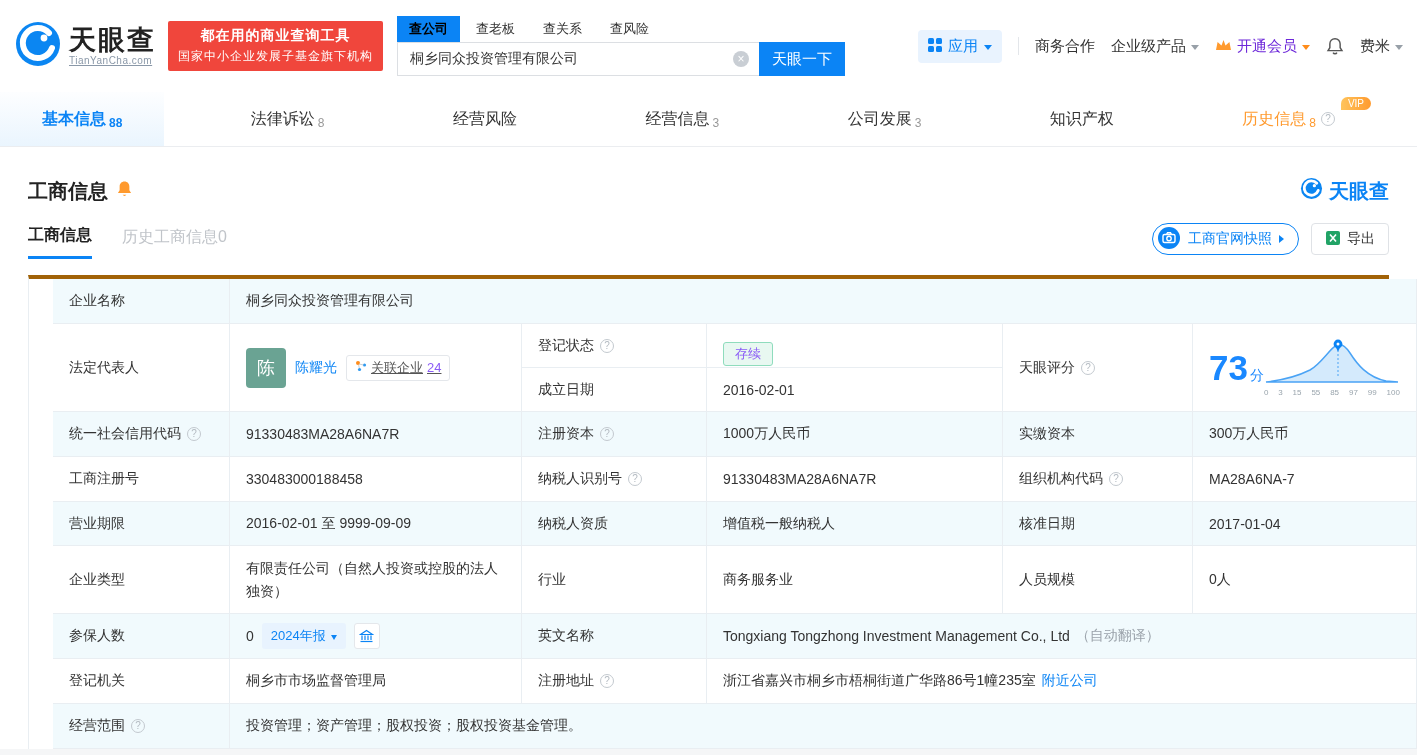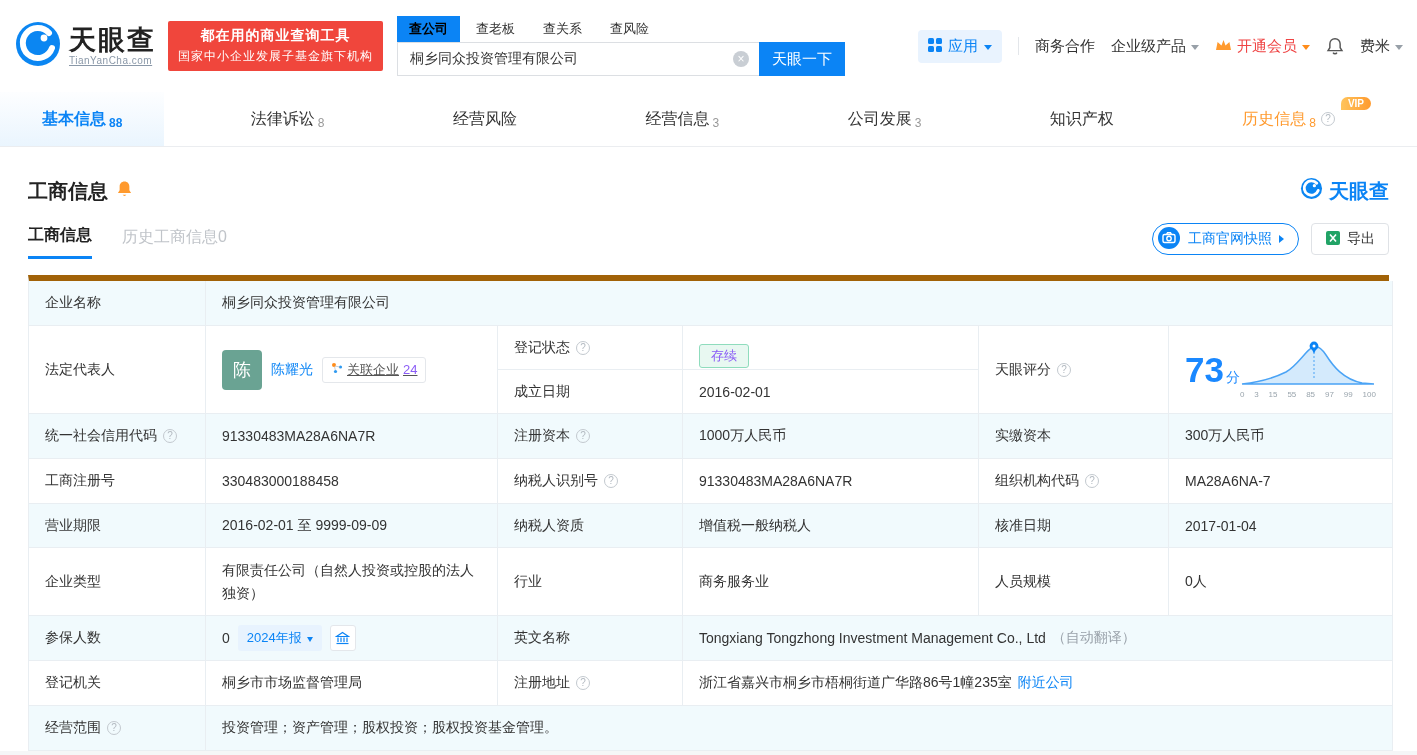--- a/index.html
+++ b/index.html
@@ -23,56 +23,56 @@
   .search-row { display:flex; margin-top:0; }
   .search-box { position:relative; }
   .search-input { width:362px; height:34px; border:1px solid #dcdfe3; border-right:none; padding:0 34px 0 12px; font-size:14px; color:#333; outline:none; font-family:inherit; }
   .clear-btn { position:absolute; right:10px; top:9px; width:16px; height:16px; border-radius:50%; background:#c9ced4; color:#fff; font-size:12px; line-height:16px; text-align:center; cursor:pointer; }
   .search-btn { width:86px; height:34px; background:#0b84f5; color:#fff; border:none; font-size:15px; cursor:pointer; font-family:inherit; }
 
   .header-right { margin-left:auto; display:flex; align-items:center; gap:16px; font-size:15px; white-space:nowrap; }
   .app-btn { display:flex; align-items:center; gap:6px; background:#e9f3fe; color:#0b84f5; padding:7px 10px; border-radius:4px; cursor:pointer; }
   .vdiv { width:1px; height:18px; background:#e3e6ea; }
   .menu-item { display:flex; align-items:center; gap:5px; cursor:pointer; color:#333; }
-  .menu-item.vip { color:#ef4444; }
+  .menu-item.vip { color:#6d28d9; }
   .caret { width:0; height:0; border-left:4px solid transparent; border-right:4px solid transparent; border-top:5px solid #98a0a8; display:inline-block; margin-top:2px; }
   .caret.blue { border-top-color:#0b84f5; }
   .caret.orange { border-top-color:#ff8c1a; }
 
   
   .nav { height:55px; display:flex; align-items:stretch; border-bottom:1px solid #ebedf0; padding-right:40px; }
   .nav-tab { display:flex; align-items:center; padding:0 42px; font-size:16px; color:#333; cursor:pointer; position:relative; }
   .nav-tab .tab-count { font-size:12px; color:#999; margin-left:3px; position:relative; top:-6px;margin-top:20px; }
   .nav-tab.active { color:#0b84f5; font-weight:bold; background:linear-gradient(180deg,#fdfeff, #eaf5fe); }
   .nav-tab.active .tab-count { color:#0b84f5; }
   .nav-tab.history { color:#ff9a2e; }
   .nav-tab.history .tab-count { color:#ff9a2e; }
   .nav-spacer { flex:1; }
-  .vip-badge { position:absolute; top:5px; right:6px; background:linear-gradient(90deg,#ffc45c,#ff9a2e); color:#fff; font-size:10px; font-weight:bold; padding:1px 7px; border-radius:8px 8px 8px 0; }
+  .vip-badge { position:absolute; top:5px; right:6px; background:linear-gradient(90deg,#ffc45c,#ff9a2e); color:#fff; font-size:10px; font-weight:normal; padding:1px 7px; border-radius:8px 8px 8px 0; }
 
   
   .content { padding:0 28px; }
   .section-head { margin-top:30px; display:flex; align-items:center; justify-content:space-between; }
   .section-title { display:flex; align-items:center; gap:8px; font-size:20px; font-weight:bold; color:#222; }
   .brand { display:flex; align-items:center; gap:6px; font-size:20px; font-weight:bold; color:#0b84f5; }
 
   .subtab-row { margin-top:18px; display:flex; align-items:center; }
   .sub-tab { font-size:16px; margin-right:30px; padding-bottom:10px; cursor:pointer; }
   .sub-tab.active { color:#222; font-weight:bold; border-bottom:3px solid #0b84f5; }
   .sub-tab.inactive { color:#c0c4c9; }
   .subtab-right { margin-left:auto; display:flex; align-items:center; gap:12px; padding-bottom:6px; }
   .snapshot-btn { display:flex; align-items:center; gap:7px; border:1px solid #0b84f5; color:#0b84f5; border-radius:17px; height:32px; padding:0 14px 0 4px; font-size:14px; cursor:pointer; background:#fff; }
   .caret-right { width:0; height:0; border-top:4px solid transparent; border-bottom:4px solid transparent; border-left:5px solid #0b84f5; display:inline-block; }
   .export-btn { display:flex; align-items:center; gap:6px; border:1px solid #dfe2e6; border-radius:4px; height:32px; padding:0 13px; font-size:14px; color:#333; cursor:pointer; background:#fff; }
 
   
   .biz-table { margin-top:14px; display:grid; width:1361px;
     grid-template-columns:177px 292px 185px 296px 190px 1fr;
     grid-template-rows:45px 44px 44px 45px 45px 44px 68px 45px 45px 45px;
-    border-top:6px solid #a16207; border-left:1px solid #e9eef2; }
+    border-top:4px solid #a16207; border-left:1px solid #e9eef2;padding-left:24px; }
   .cell { display:flex; align-items:center; padding:0 16px; border-right:1px solid #e9eef2; border-bottom:1px solid #e9eef2; font-size:14px; color:#333; background:#fff; gap:6px; }
   .cell.alt { background:#f1fafd; }
   .cell.wrap { line-height:1.6; }
   .help { width:14px; height:14px; min-width:14px; border:1px solid #c3c9cf; border-radius:50%; color:#b3bac1; font-size:10px; line-height:12px; text-align:center; cursor:pointer; display:inline-block; }
   .link { color:#0b84f5; text-decoration:none; cursor:pointer; }
   .status-badge { color:#8b5cf6; background:#e8f8f1; border:1px solid #8fdcbd; border-radius:3px; padding:2px 11px; font-size:13px;margin-top:16px; }
   .avatar { width:40px; height:40px; background:#6aa393; color:#fff; border-radius:4px; font-size:18px; display:flex; align-items:center; justify-content:center; cursor:pointer; }
   .related-badge { display:flex; align-items:center; gap:4px; border:1px solid #e4e7eb; border-radius:3px; padding:3px 8px; font-size:13px; color:#555; cursor:pointer; background:#fff;text-decoration:underline; }
   .related-badge .cnt { color:#8b5cf6; }
   .report-badge { display:flex; align-items:center; gap:5px; background:#e8f3fe; color:#0b84f5; border-radius:3px; padding:4px 9px; font-size:13px; cursor:pointer; }

